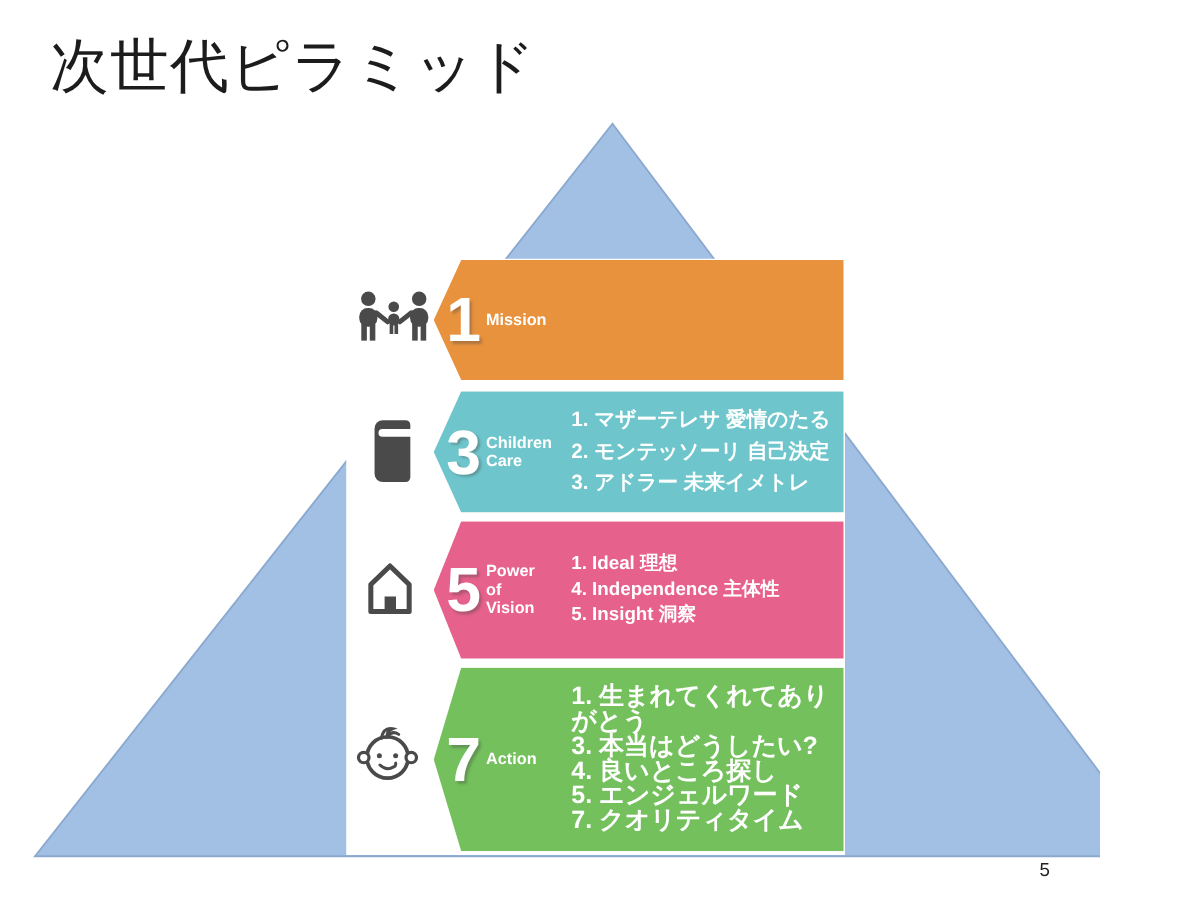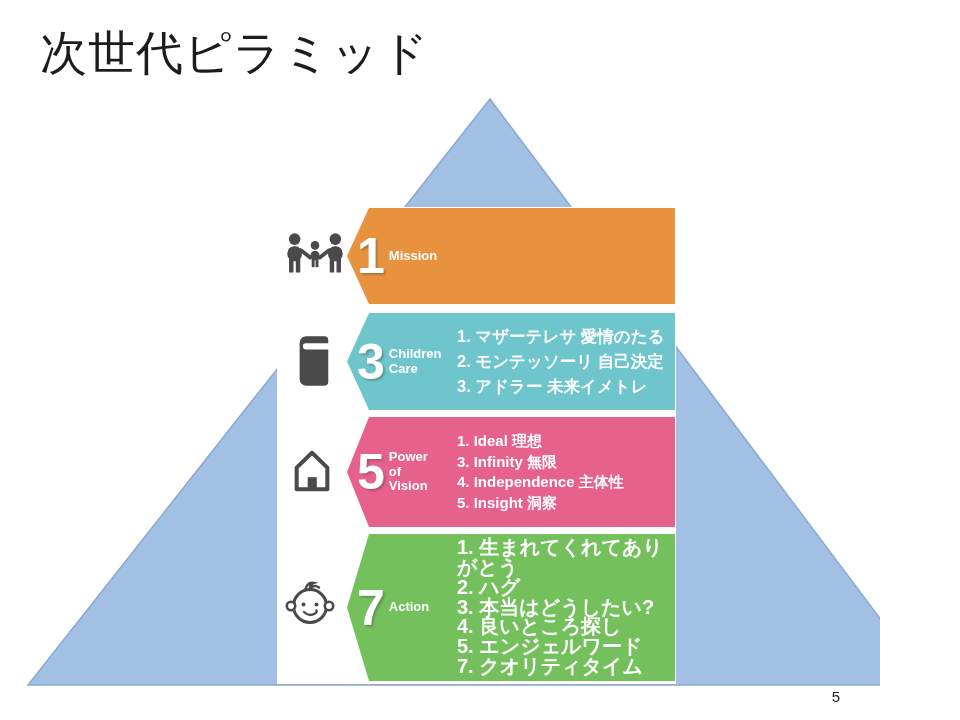--- a/index.html
+++ b/index.html
@@ -134,38 +134,36 @@
         <span class="num">5</span>
         <span class="lbl">
           <div>Power</div>
           <div>of</div>
           <div>Vision</div>
         </span>
       </div>
       <div class="content">
         <ul class="items">
           <li>1. Ideal 理想</li>
-          <li>3. Infinity 無限</li>
           <li>4. Independence 主体性</li>
           <li>5. Insight 洞察</li>
         </ul>
       </div>
     </div>
 
     <div class="banner shadowed row-action" style="background-color: rgb(116, 192, 93);">
       <div class="badge">
         <span class="num">7</span>
         <span class="lbl">
           <span>Action</span>
         </span>
       </div>
       <div class="content">
         <ul class="items">
           <li>1. 生まれてくれてありがとう</li>
-          <li>2. ハグ</li>
           <li>3. 本当はどうしたい?</li>
           <li>4. 良いところ探し</li>
           <li>5. エンジェルワード</li>
           <li>7. クオリティタイム</li>
         </ul>
       </div>
     </div>
 
   </div>
 

